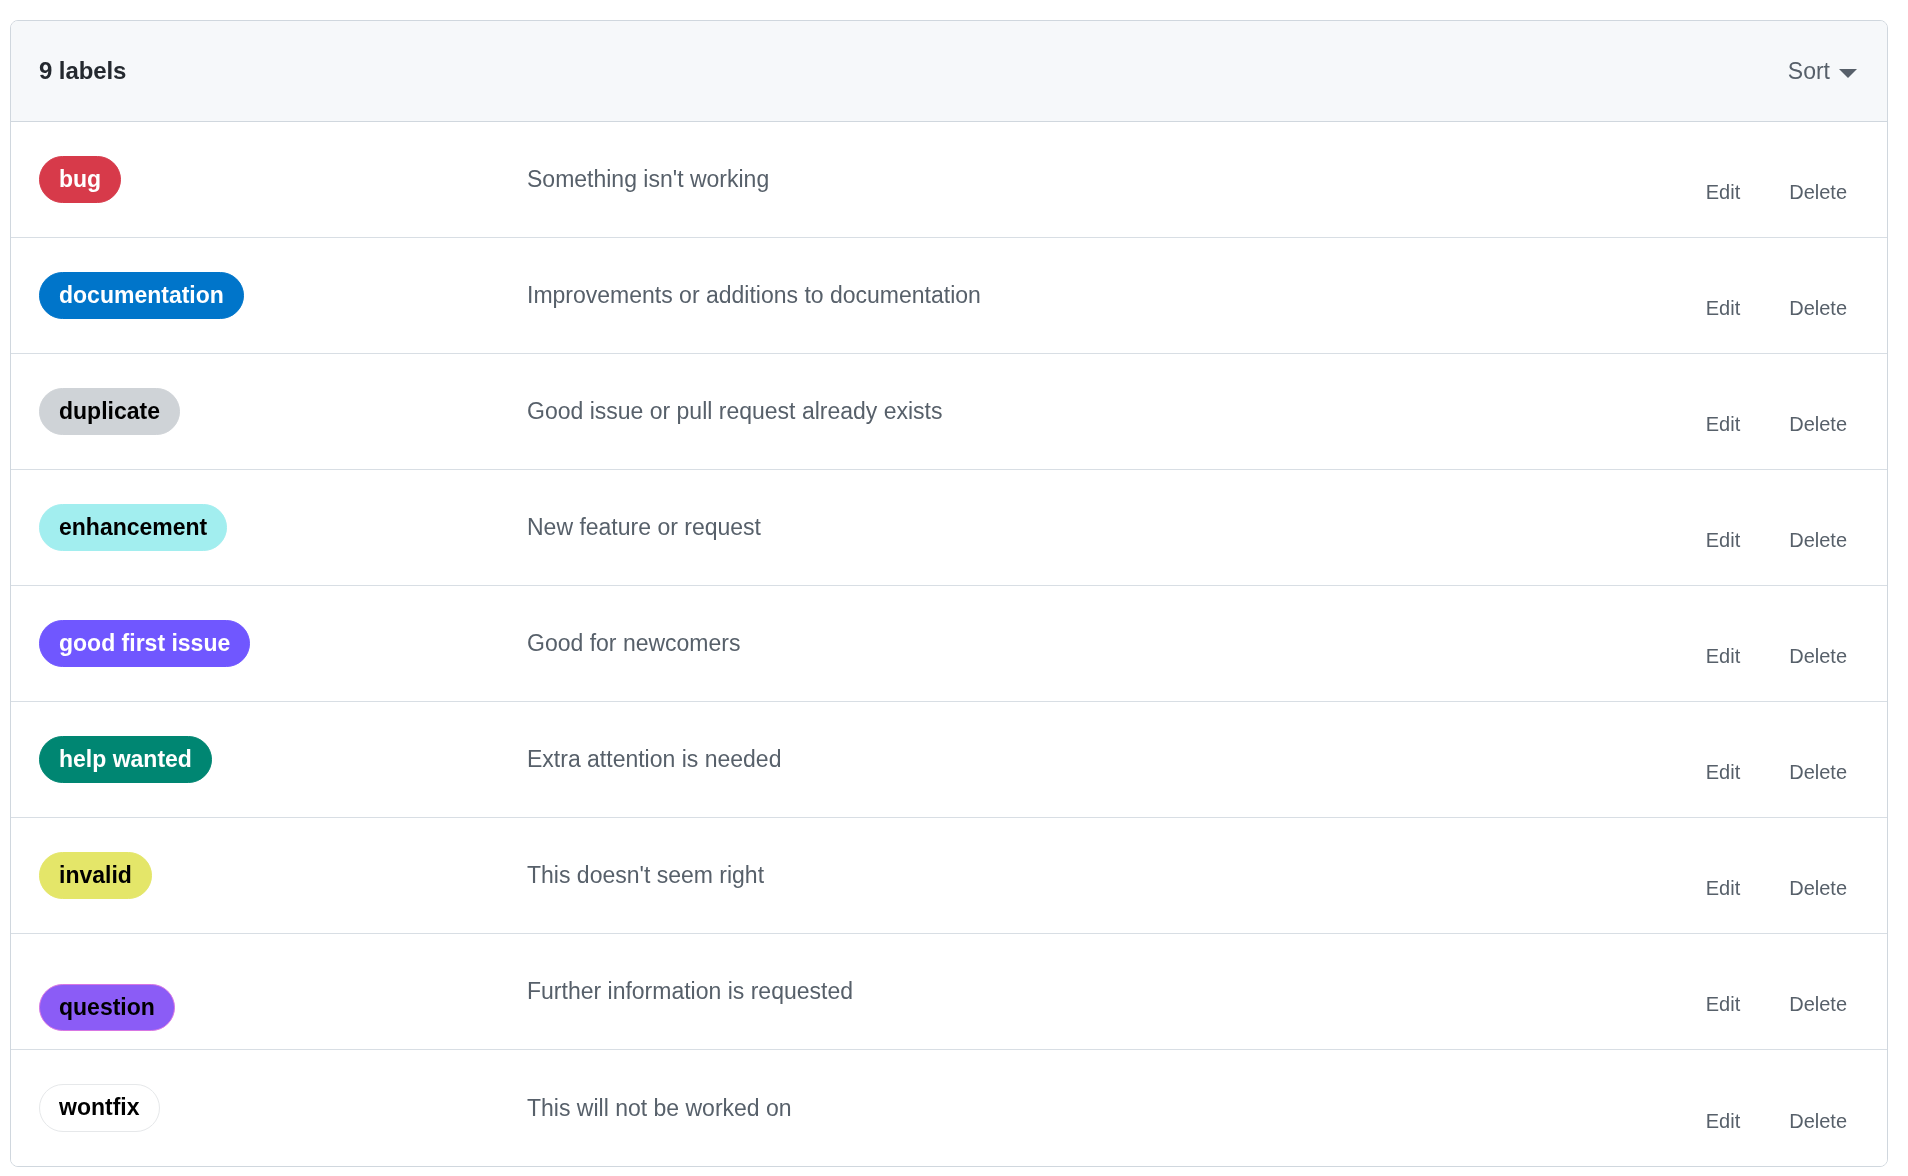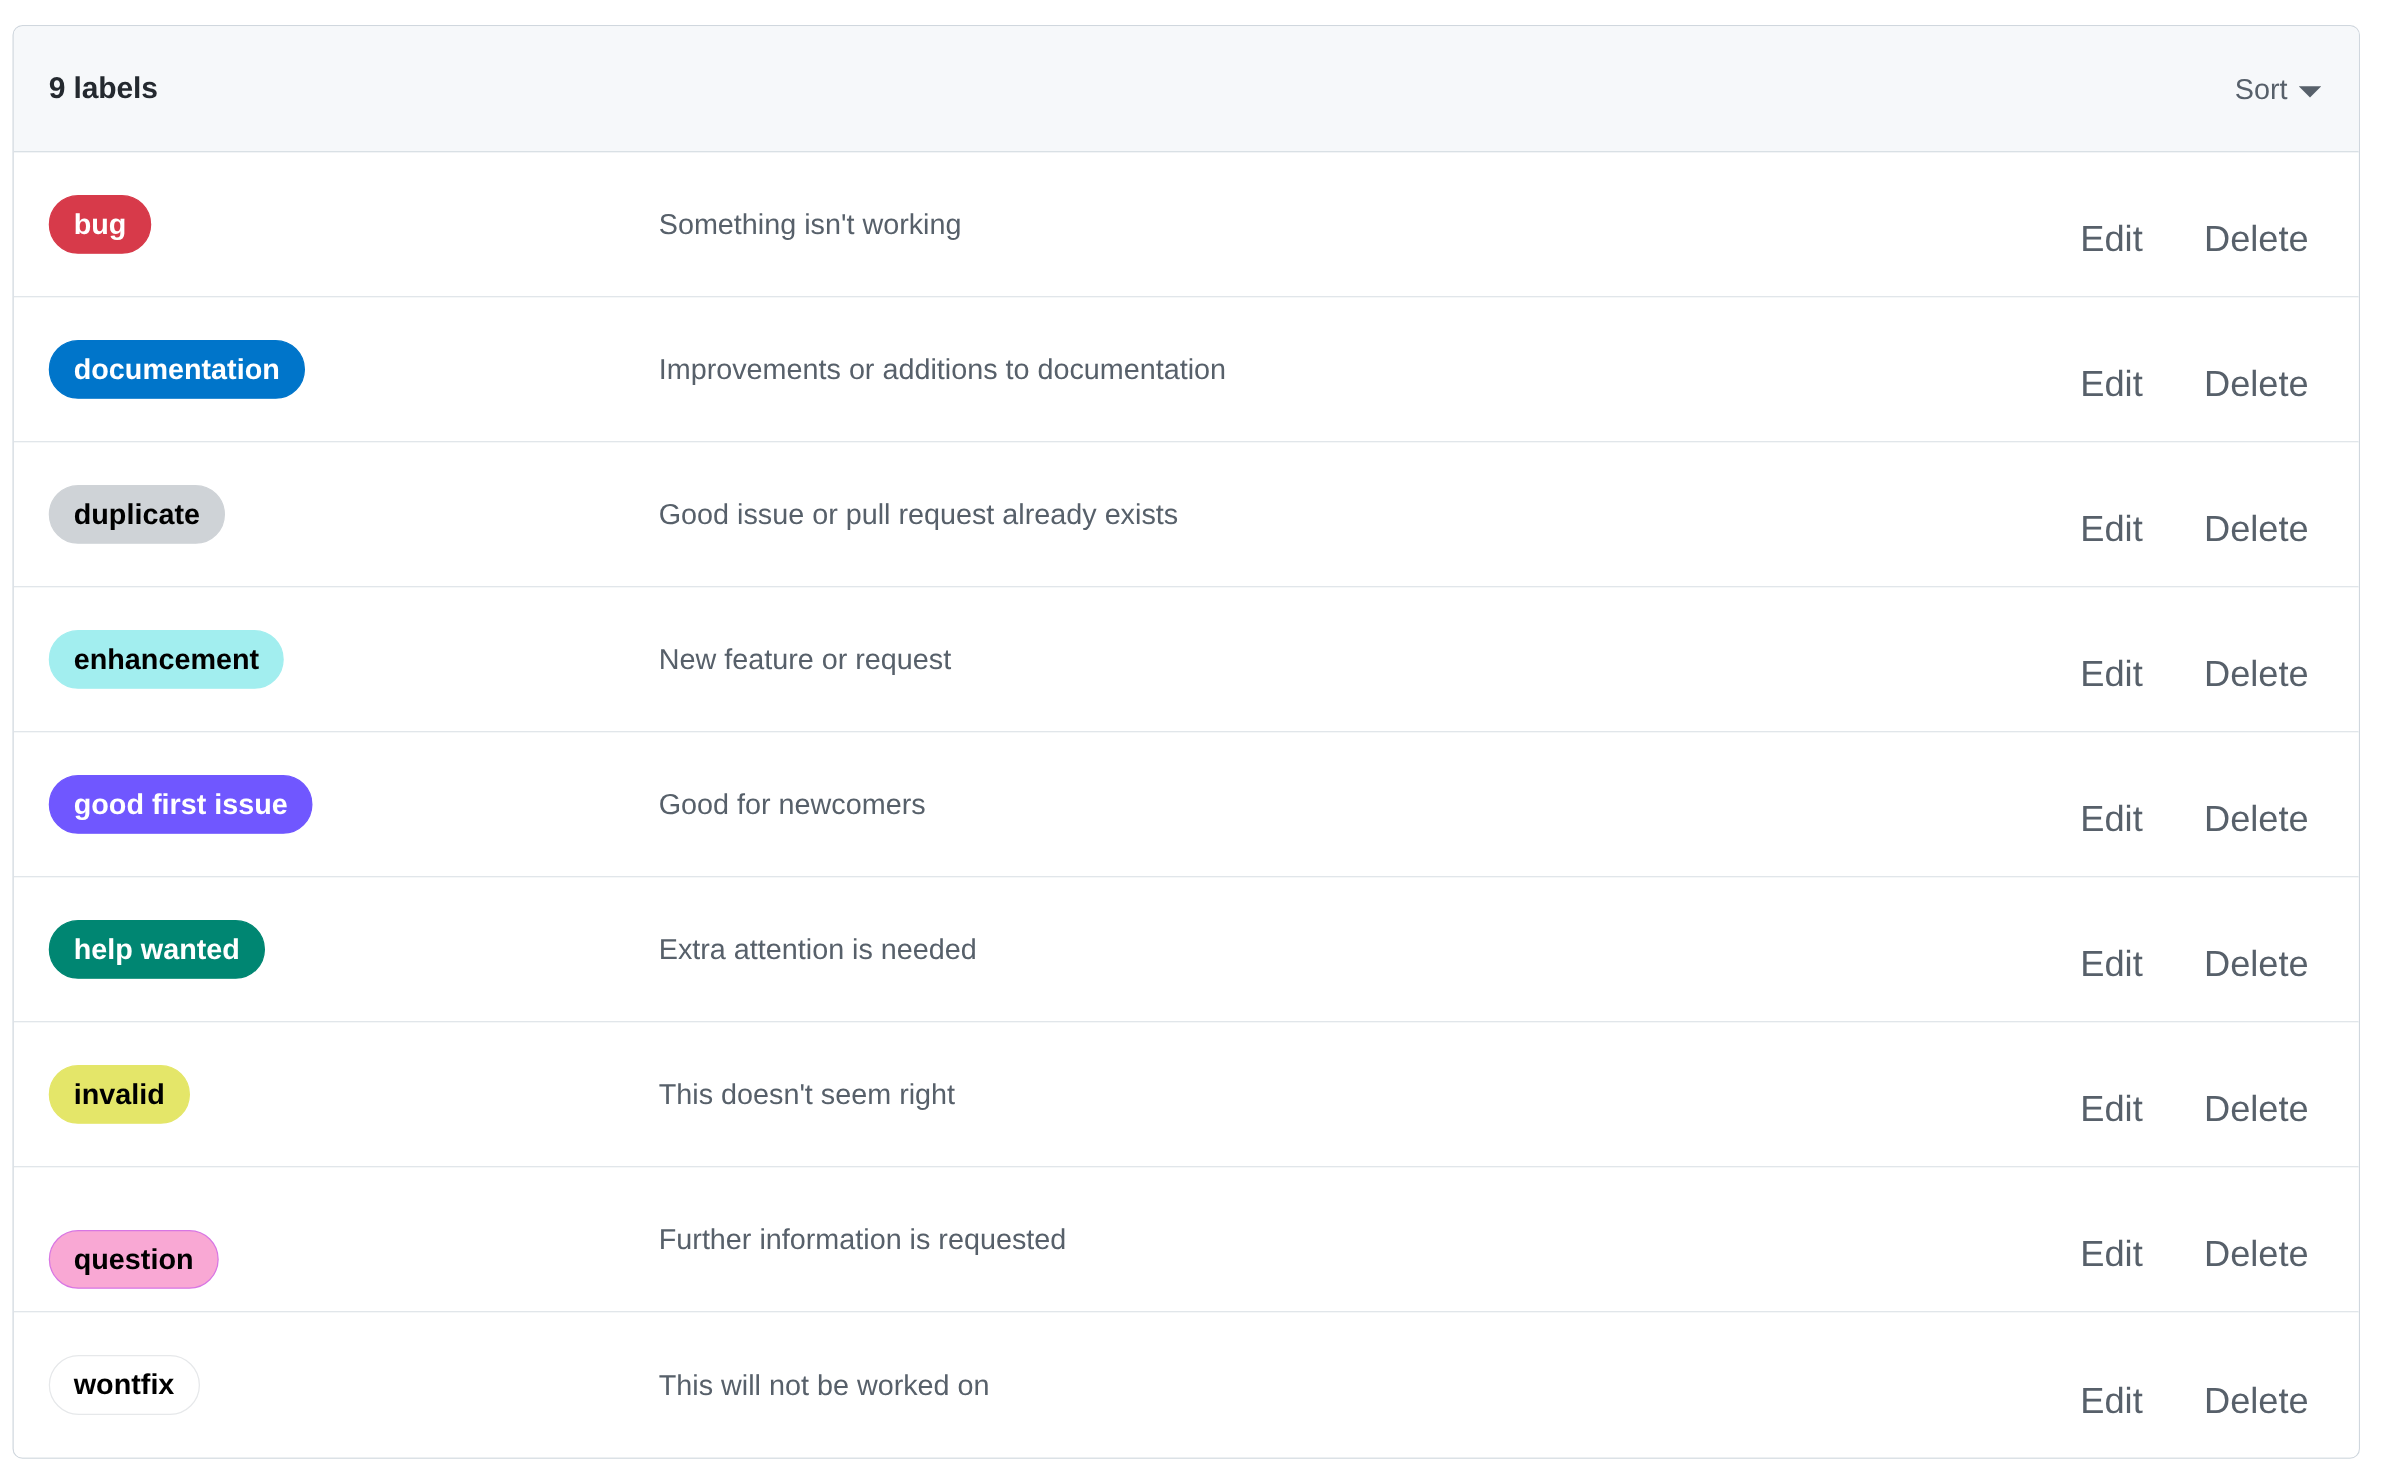--- a/index.html
+++ b/index.html
@@ -117,21 +117,21 @@
   }
 
   .col-actions {
     flex: 0 0 auto;
     display: flex;
     align-items: center;
     gap: 49px;
     padding-right: 12px;
   }
   .action-link {
-    font-size: 29px;
+    font-size: 20px;
     color: #57606a;
     cursor: pointer;
     text-decoration: none;
     margin-top: 26px;
   }
 </style>
 </head>
 <body>
 
 <div class="page">
@@ -211,21 +211,21 @@
             <span class="label-badge" style="background: rgb(228, 230, 105); color: rgb(0, 0, 0); border: 1px solid rgb(228, 230, 105);">invalid</span>
           </div>
           <div class="col-desc">This doesn't seem right</div>
           <div class="col-actions">
             <a class="action-link">Edit</a>
             <a class="action-link">Delete</a>
           </div>
         </div>
         <div class="label-row">
           <div class="col-badge">
-            <span class="label-badge" style="background: #f9a8d4; color: rgb(0, 0, 0); border: 1px solid rgb(216, 118, 227); margin-top: 32px;">question</span>
+            <span class="label-badge" style="background: #8b5cf6; color: rgb(0, 0, 0); border: 1px solid rgb(216, 118, 227); margin-top: 32px;">question</span>
           </div>
           <div class="col-desc">Further information is requested</div>
           <div class="col-actions">
             <a class="action-link">Edit</a>
             <a class="action-link">Delete</a>
           </div>
         </div>
         <div class="label-row">
           <div class="col-badge">
             <span class="label-badge" style="background: rgb(255, 255, 255); color: rgb(0, 0, 0); border: 1px solid rgb(230, 232, 234);">wontfix</span>

